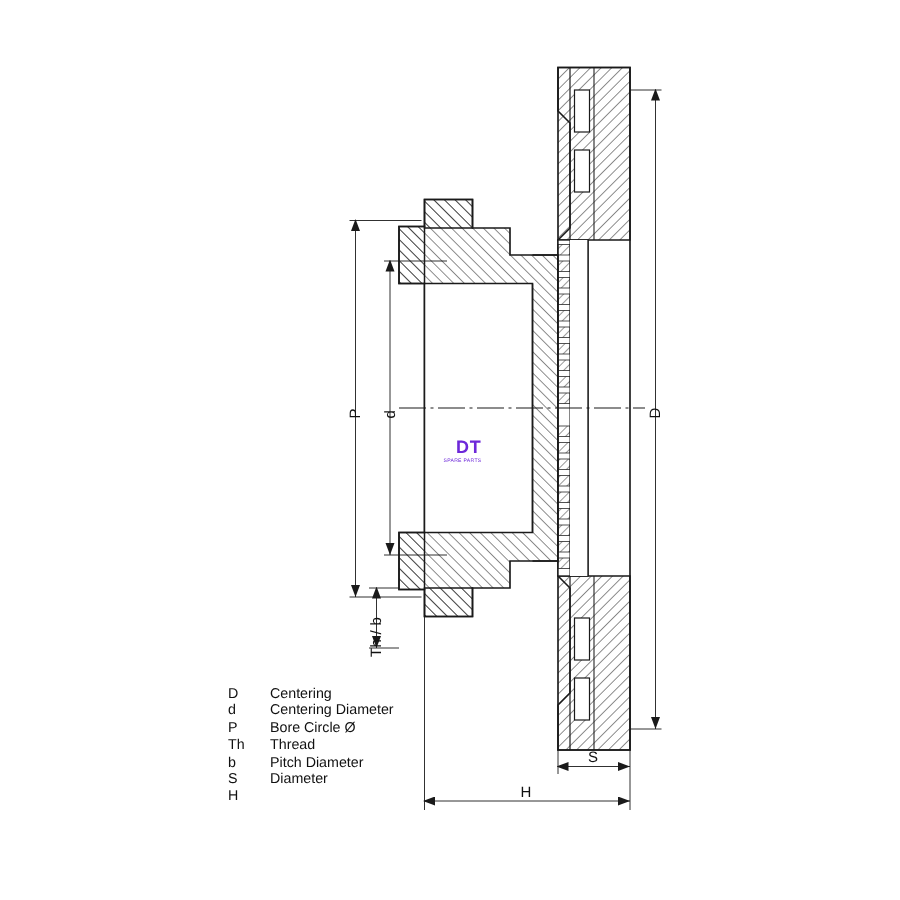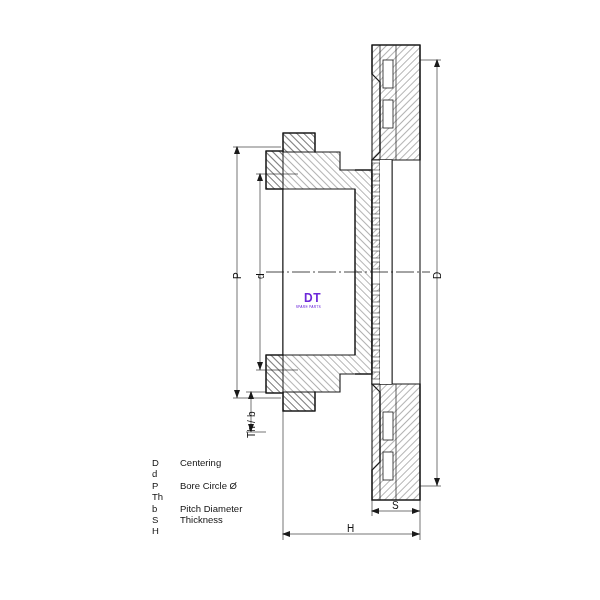--- a/index.html
+++ b/index.html
@@ -239,34 +239,36 @@
     <div class="logo-sub">SPARE PARTS</div>
   </div>
 
   <div class="legend">
     <div class="legend-row">
       <span class="legend-sym">D</span>
       <span class="legend-desc">Centering</span>
     </div>
     <div class="legend-row">
       <span class="legend-sym">d</span>
+      <span class="legend-desc">Centering Diameter</span>
     </div>
     <div class="legend-row">
       <span class="legend-sym">P</span>
       <span class="legend-desc">Bore Circle Ø</span>
     </div>
     <div class="legend-row">
       <span class="legend-sym">Th</span>
+      <span class="legend-desc">Thread</span>
     </div>
     <div class="legend-row">
       <span class="legend-sym">b</span>
       <span class="legend-desc">Pitch Diameter</span>
     </div>
     <div class="legend-row">
       <span class="legend-sym">S</span>
-      <span class="legend-desc">Thickness</span>
+      <span class="legend-desc">Diameter</span>
     </div>
     <div class="legend-row">
       <span class="legend-sym">H</span>
     </div>
   </div>
 
 </div>
 
 </body></html>

